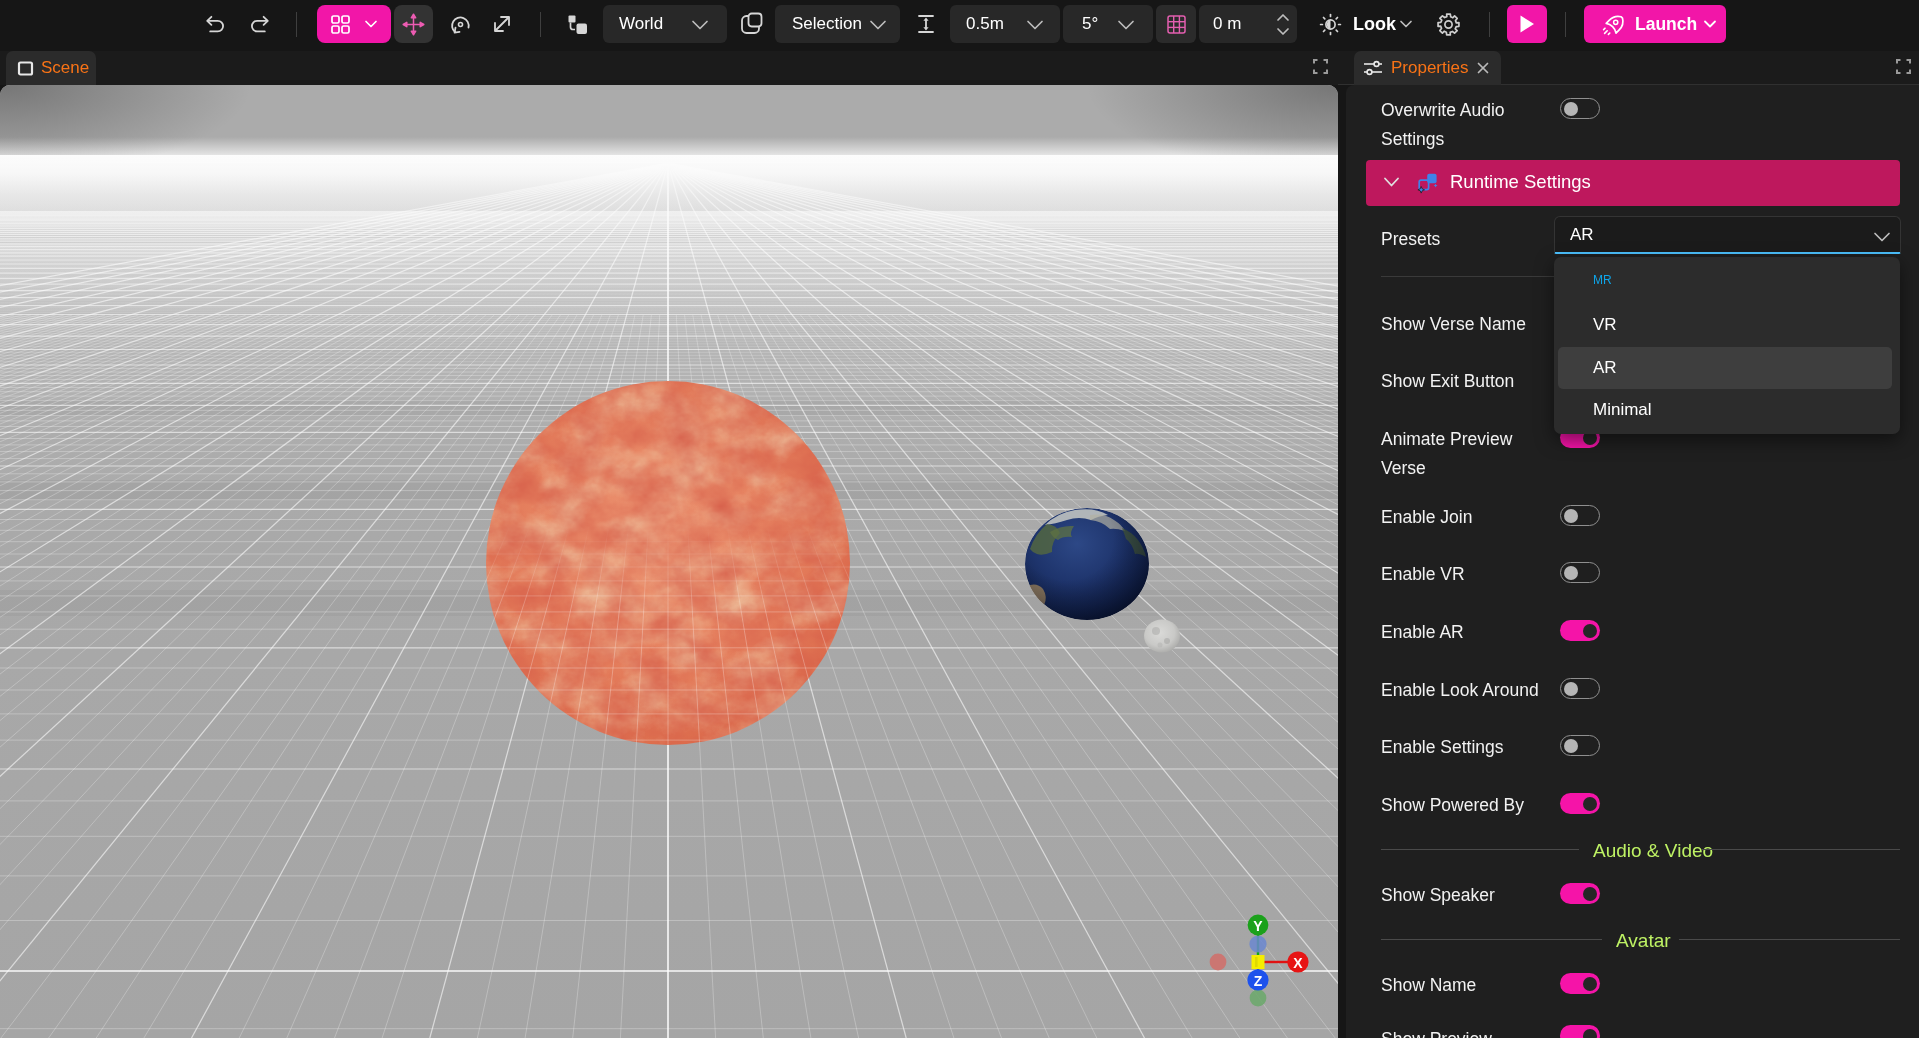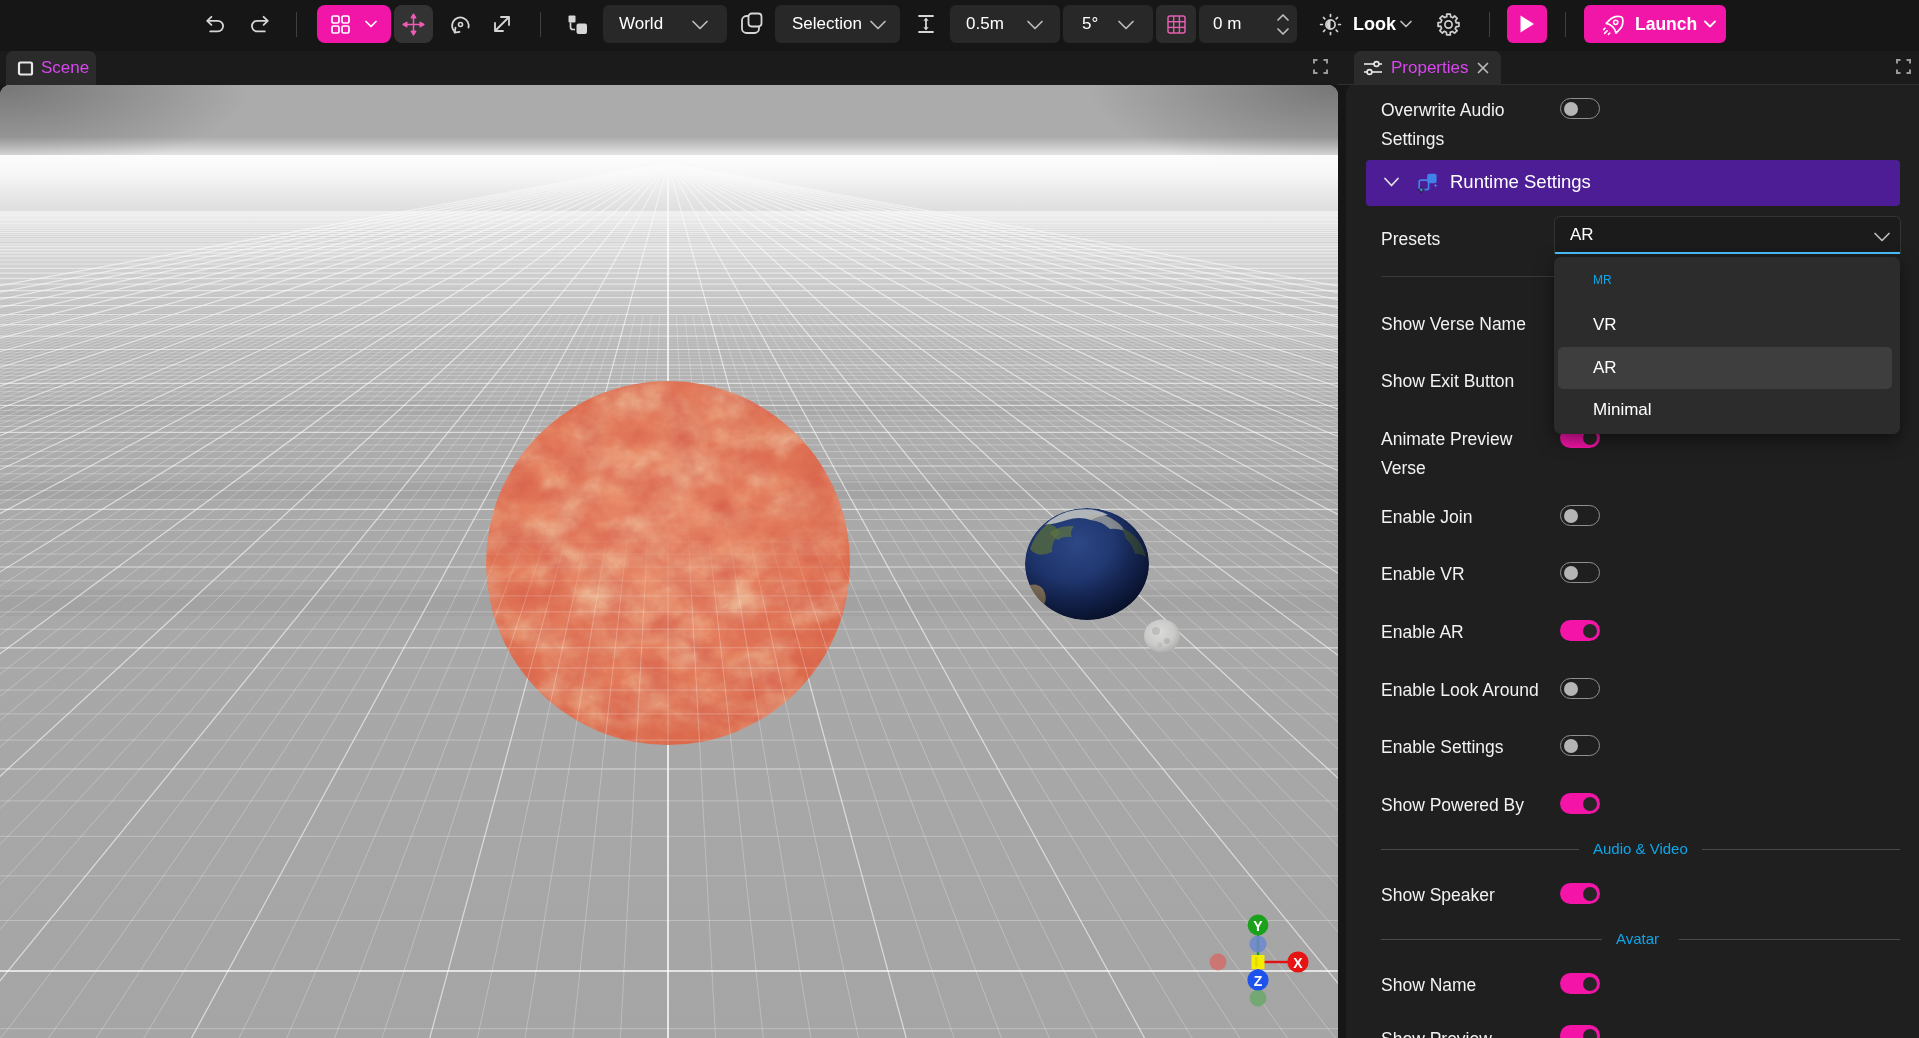--- a/index.html
+++ b/index.html
@@ -1,28 +1,28 @@
 <!DOCTYPE html>
 <html><head><meta charset="utf-8">
 <style>
 *{margin:0;padding:0;box-sizing:border-box}
 html,body{width:1919px;height:1038px;background:#161616;font-family:"Liberation Sans",sans-serif;overflow:hidden;position:relative}
 .abs{position:absolute}
 .vdiv{position:absolute;top:12px;width:1px;height:25px;background:#3f3f3f}
 .dd{position:absolute;top:5px;height:38px;background:#282828;border-radius:6px;color:#fff;font-size:17px}
 .dd .lbl{position:absolute;top:9px}
 .chev{stroke:#bdbdbd;stroke-width:1.7;fill:none;stroke-linecap:round;stroke-linejoin:round}
-.tab{position:absolute;top:51px;height:48px;background:#2b2b2b;border-radius:7px 7px 0 0;color:#d946ef;font-size:17px}
+.tab{position:absolute;top:51px;height:48px;background:#2b2b2b;border-radius:7px 7px 0 0;color:#f97316;font-size:17px}
 .toggle{position:absolute;width:40px;height:21px;border-radius:11px}
 .toggle.off{border:1px solid #8f8f8f}
 .toggle.off:after{content:"";position:absolute;left:3px;top:2.5px;width:14px;height:14px;border-radius:50%;background:#b5b5b5}
 .toggle.on{background:#f514a8}
 .toggle.on:after{content:"";position:absolute;right:3px;top:3.5px;width:14px;height:14px;border-radius:50%;background:#262626}
 .lab{position:absolute;color:#f2f2f2;font-size:17.5px;line-height:29px}
-.sect{position:absolute;color:#0ea5e9;font-size:15px}
+.sect{position:absolute;color:#bef264;font-size:19px}
 .sect:before,.sect:after{content:"";position:absolute;top:9px;height:1px;background:#4a4a4a}
 .key{display:inline-block;height:28px;min-width:22px;border:1.5px solid rgba(255,255,255,.85);border-radius:5px;color:#fff;text-align:center;font-weight:bold;font-size:12px;line-height:25px;padding:0 3px;vertical-align:middle;margin-right:9px;box-shadow:0 0 2px rgba(0,0,0,.25)}
 .sclab{color:#fff;font-size:17px;vertical-align:middle;margin-right:8px;text-shadow:0 1px 2px rgba(0,0,0,.3)}
 </style></head>
 <body>
 
 <div class="abs" style="left:0;top:0;width:1640px;height:51px;background:#161616">
 
   <svg class="abs" style="left:203px;top:12px" width="25" height="25" viewBox="0 0 25 25">
     <path d="M8.4 4.8 L4.2 8.8 L8.4 12.8" stroke="#d6d6d6" stroke-width="1.8" fill="none" stroke-linecap="round" stroke-linejoin="round"></path>
@@ -790,21 +790,21 @@
     </g>
   </svg>
 
 </div>
 
 <div class="abs" style="left:1346px;top:85px;width:573px;height:953px;background:#1f1f1f;border-radius:8px 0 0 0;overflow:hidden"></div>
 
 <div class="lab" style="left:1381px;top:96px;width:175px">Overwrite Audio Settings</div>
 <div class="toggle off" style="left:1560px;top:98px"></div>
 
-<div class="abs" style="left:1366px;top:160px;width:534px;height:46px;background:#4c1d95;border-radius:4px">
+<div class="abs" style="left:1366px;top:160px;width:534px;height:46px;background:#be185d;border-radius:4px">
   <svg class="abs" style="left:17px;top:16px" width="17" height="13" viewBox="0 0 17 13">
       <path d="M2 2.5 L8.5 9.5 L15 2.5" stroke="#e0e0e0" stroke-width="1.8" fill="none" stroke-linecap="round" stroke-linejoin="round"></path>
     </svg>
   <svg class="abs" style="left:49px;top:11px" width="24" height="24" viewBox="0 0 24 24">
     <rect x="12.2" y="2.8" width="9.4" height="9.4" rx="2" fill="#3f83e8"></rect>
     <rect x="4.2" y="9.2" width="9.4" height="9.4" rx="1.8" stroke="#3f83e8" stroke-width="1.7" fill="none"></rect>
     <path d="M6.2 15.5 l1.0 2.3 2.3 1.0 -2.3 1.0 -1.0 2.3 -1.0 -2.3 -2.3 -1.0 2.3 -1.0 z" fill="#3f83e8" stroke="#1f1f1f" stroke-width="0.8"></path>
     <path d="M20.6 12.6 l0.6 1.4 1.4 0.6 -1.4 0.6 -0.6 1.4 -0.6 -1.4 -1.4 -0.6 1.4 -0.6 z" fill="#3f83e8"></path>
   </svg>
   <span class="abs" style="left:84px;top:11px;color:#fff;font-size:18.5px">Runtime Settings</span>

